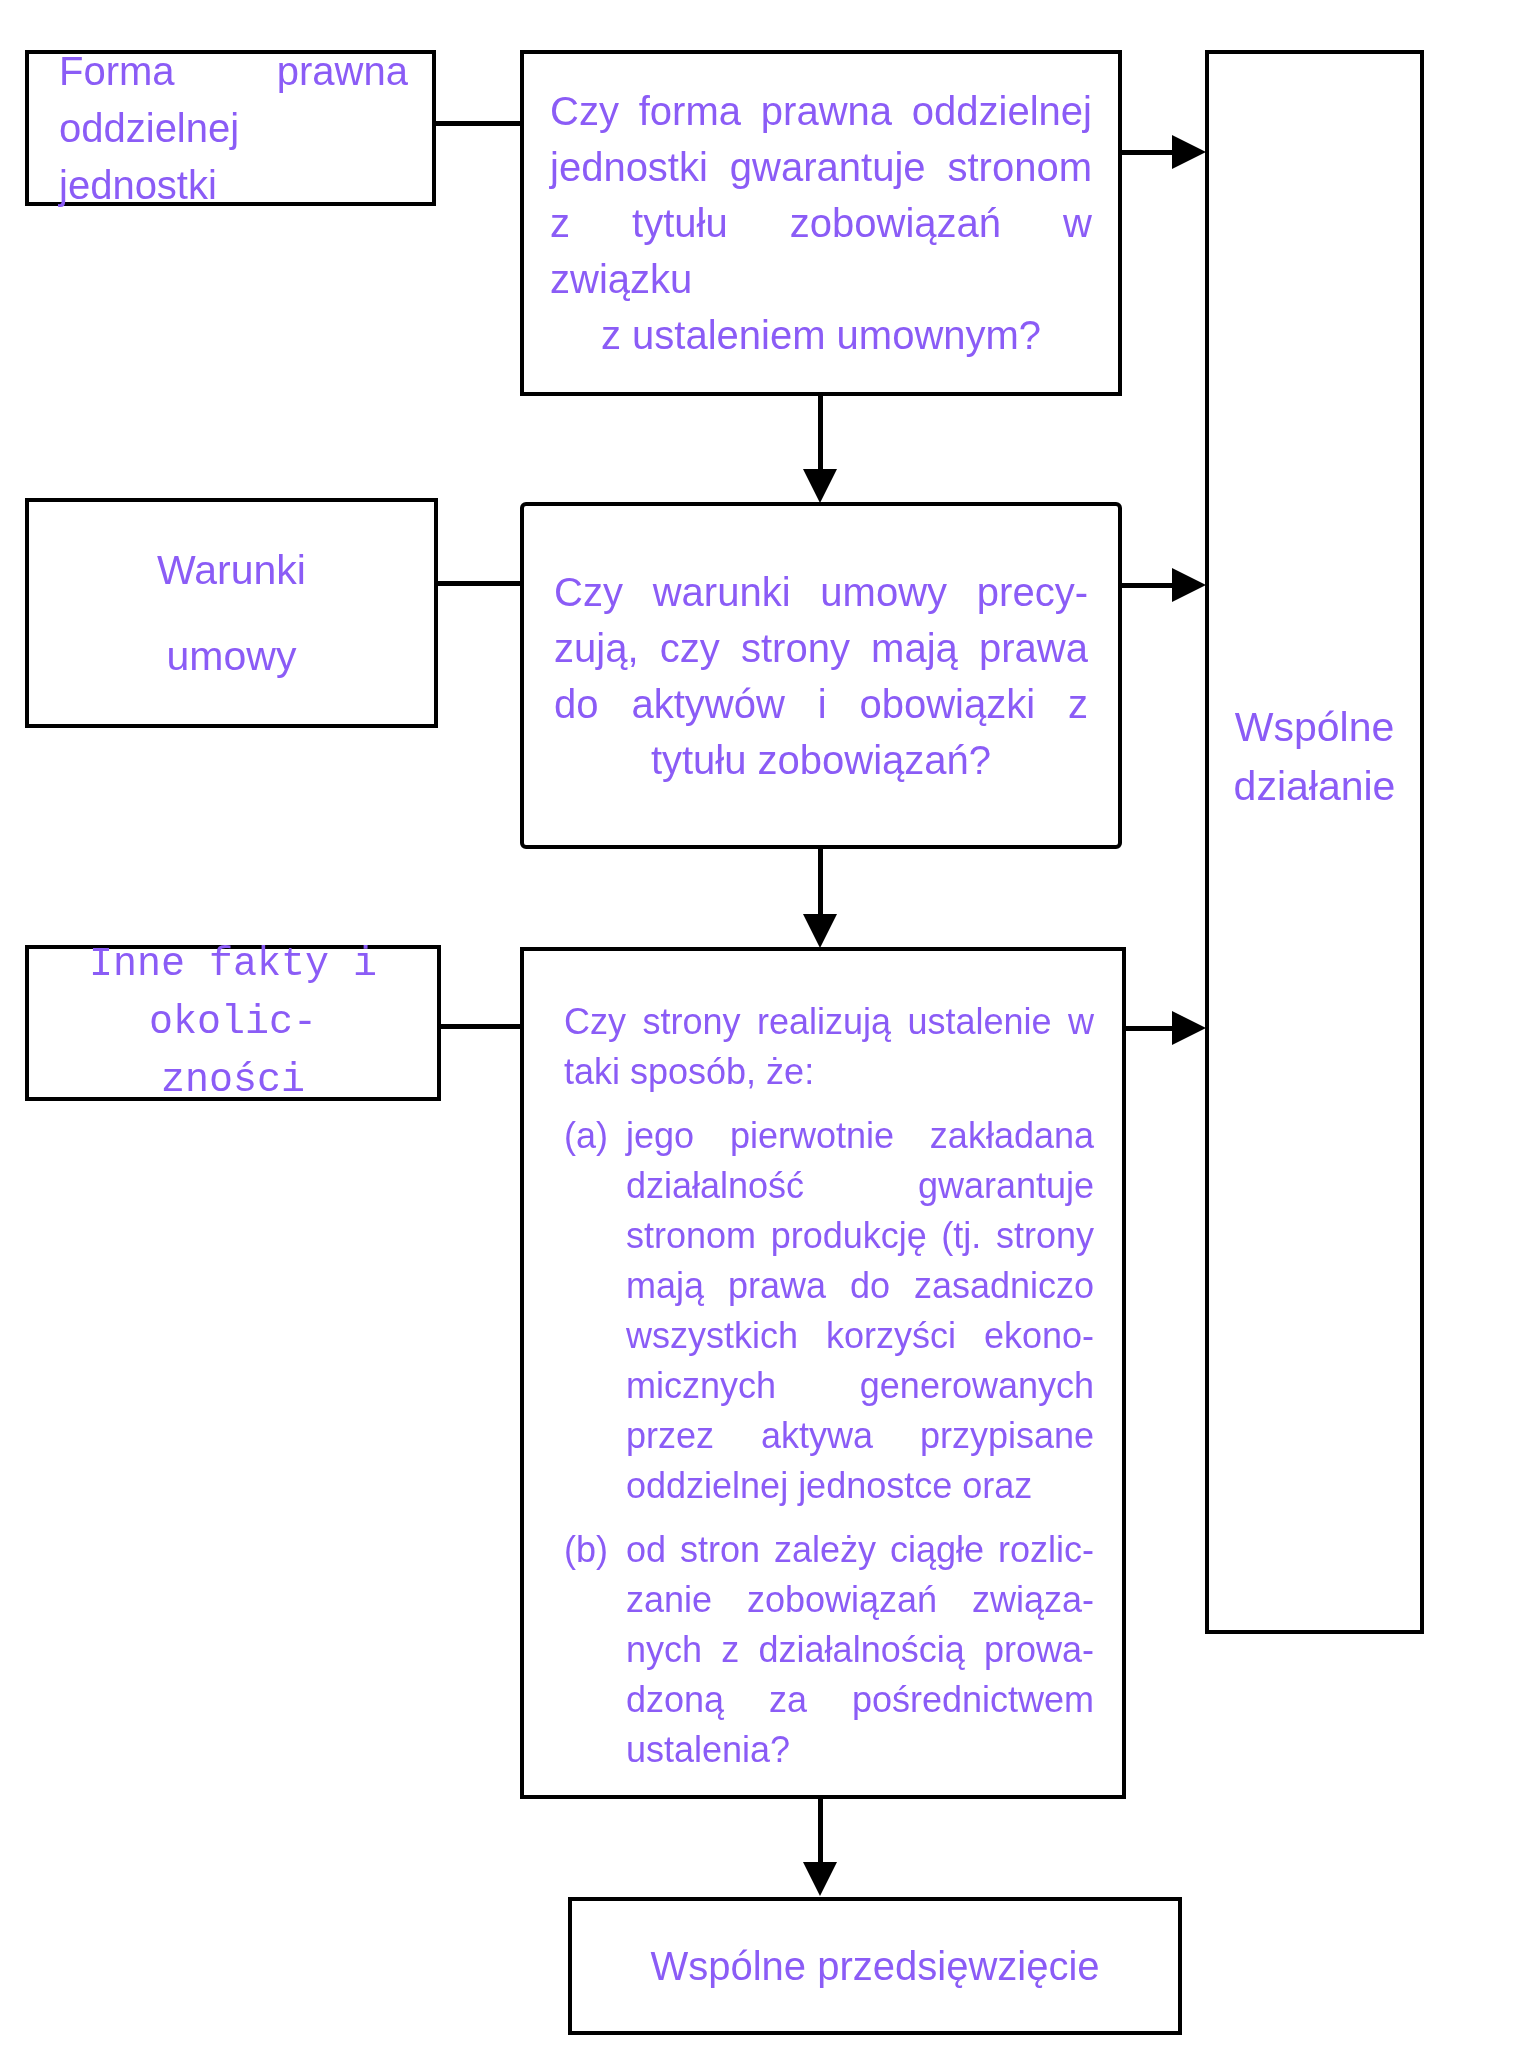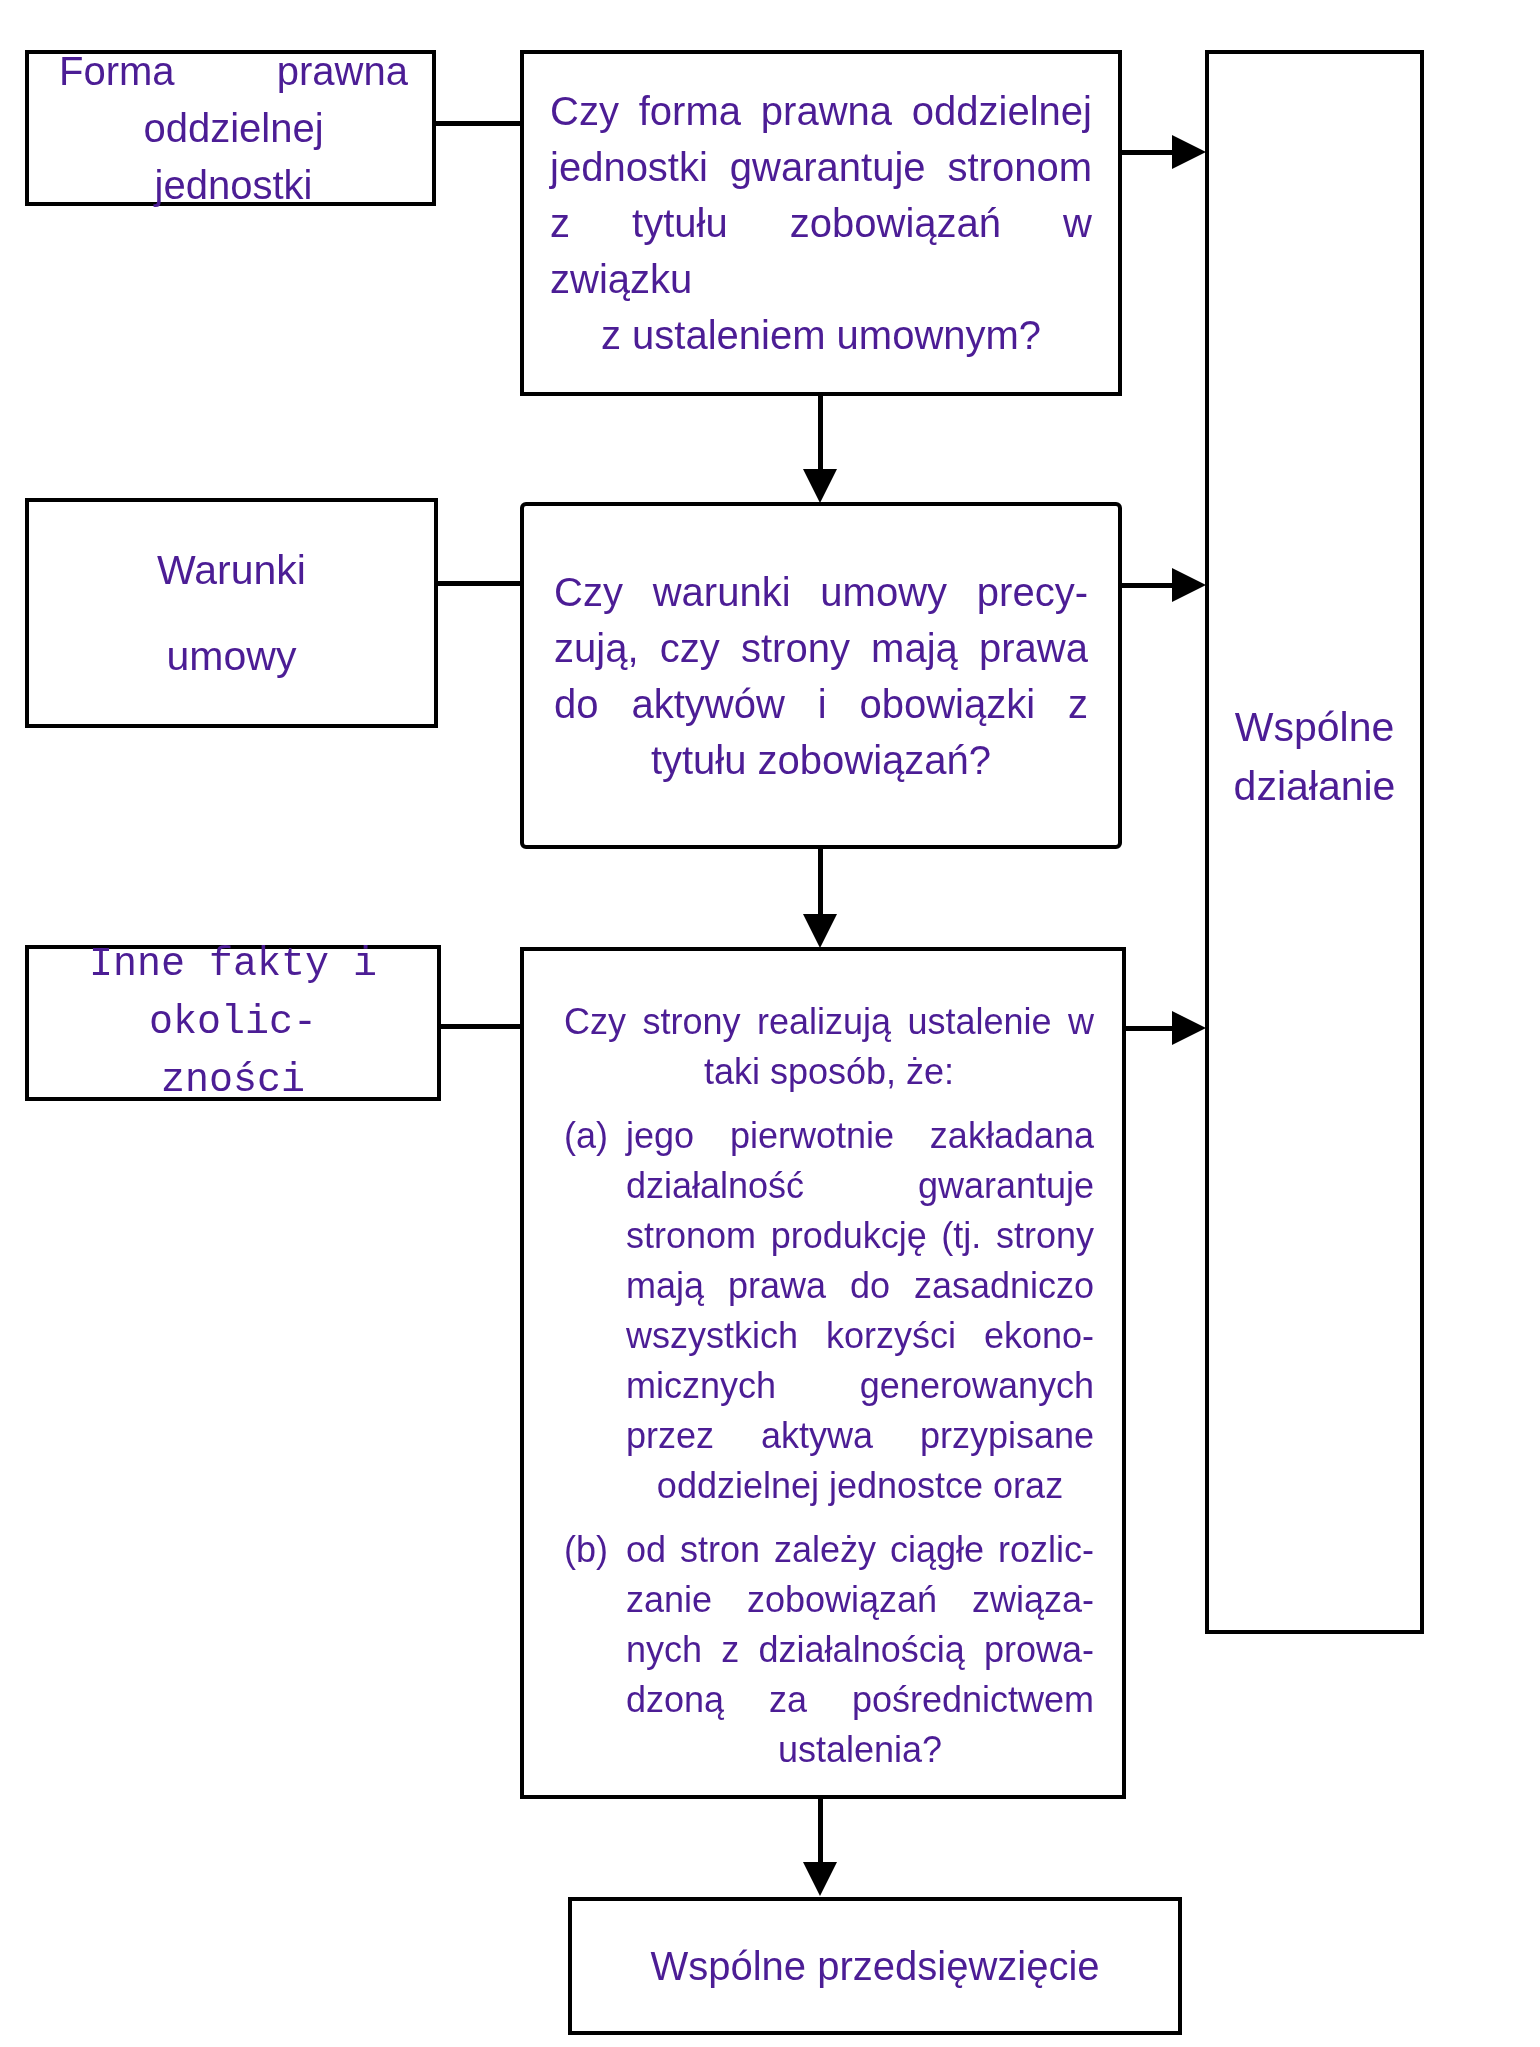--- a/index.html
+++ b/index.html
@@ -1,28 +1,28 @@
 <!DOCTYPE html>
 <html><head>
 <meta charset="utf-8">
 <style>
   html,body{margin:0;padding:0;background:#ffffff;}
   .canvas{
     position:relative;width:1540px;height:2047px;background:#ffffff;
-    font-family:"Liberation Sans","DejaVu Sans",sans-serif;color:#4c1d95;
+    font-family:"Liberation Sans","DejaVu Sans",sans-serif;color:#8b5cf6;
     overflow:hidden;
   }
   .node{
     position:absolute;border:4px solid #000;box-sizing:border-box;background:#fff;
     display:flex;flex-direction:column;justify-content:center;
   }
   .ln{display:block;}
   .just{text-align:justify;text-align-last:justify;}
   .center{text-align:center;}
-  .left{text-align:center;}
+  .left{text-align:left;}
   .hline,.vline{position:absolute;background:#000;}
   .tri-r{position:absolute;width:0;height:0;
     border-top:17px solid transparent;border-bottom:17px solid transparent;
     border-left:34px solid #000;}
   .tri-d{position:absolute;width:0;height:0;
     border-left:17px solid transparent;border-right:17px solid transparent;
     border-top:34px solid #000;}
 
   #node-forma{left:25px;top:50px;width:411px;height:156px;font-size:40px;line-height:57px;padding:0 24px 0 30px;}
   #node-warunki{left:25px;top:498px;width:413px;height:230px;font-size:41px;line-height:62px;gap:24px;}

